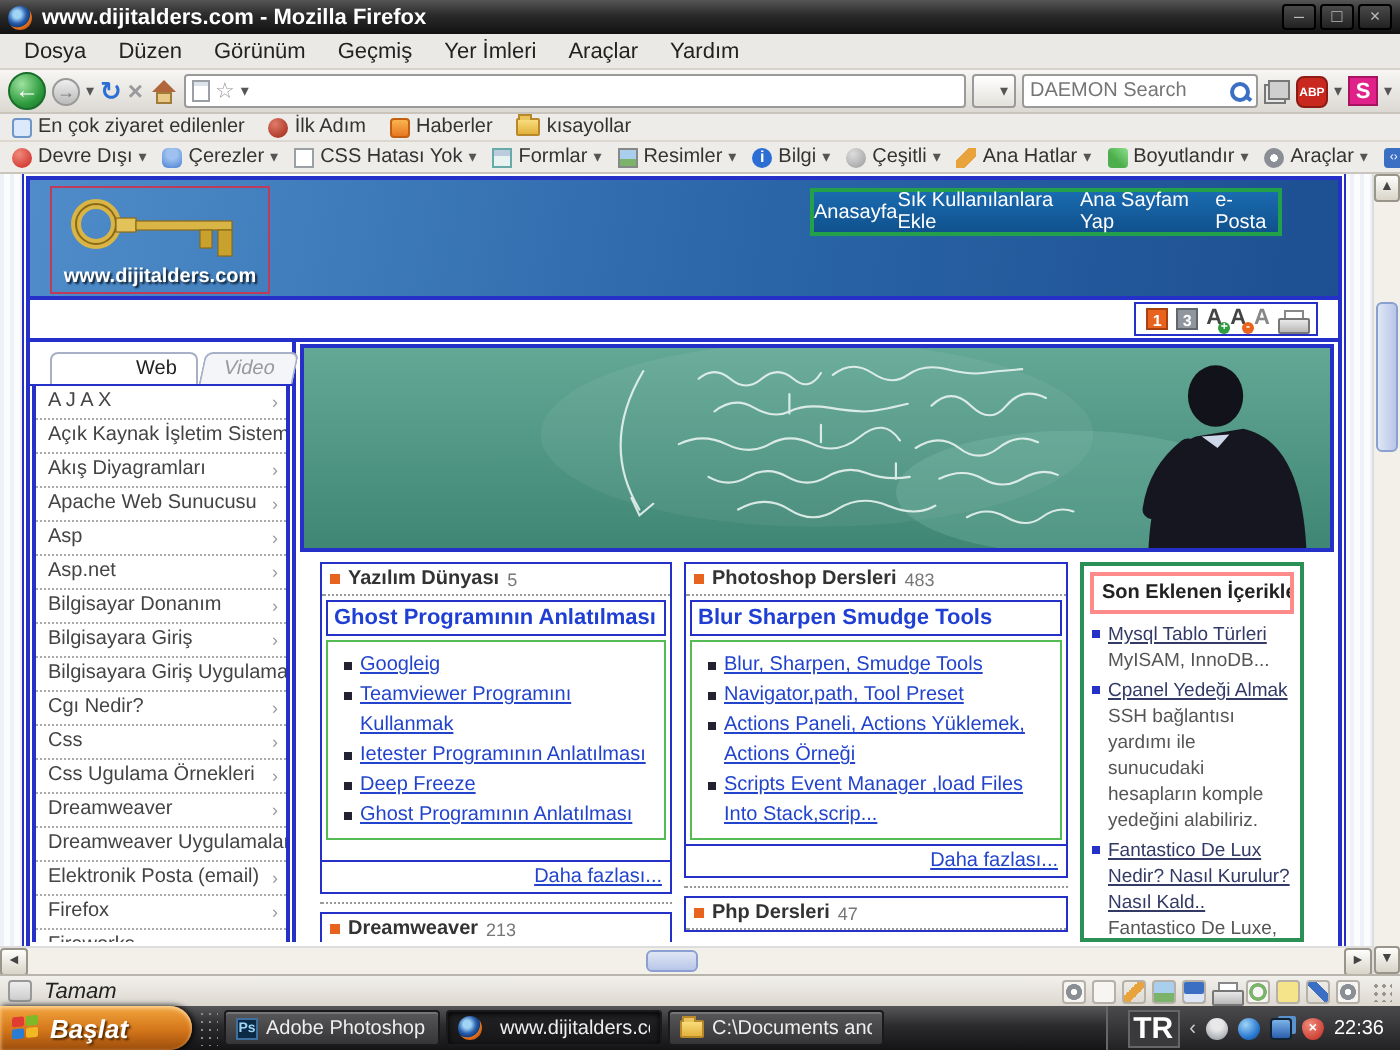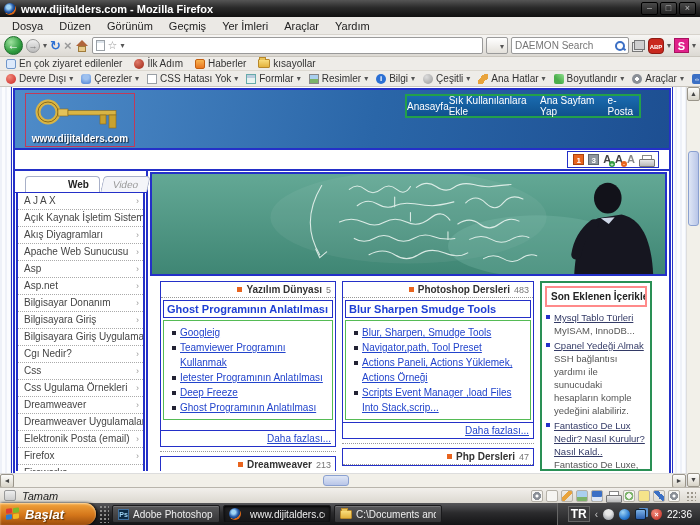--- a/index.html
+++ b/index.html
@@ -97,37 +97,37 @@
   .mark-minus{background:#e8641e;}
   .printer{width:14px;height:10px;position:relative;}
   .printer::before{content:"";position:absolute;left:3px;top:0;width:8px;height:4px;background:#fff;border:1px solid #888;}
   .printer::after{content:"";position:absolute;left:0;top:4px;width:14px;height:6px;background:linear-gradient(#e8e8e8,#b9b9b9);border:1px solid #777;border-radius:1px;}
 
   
   .main-row{display:flex;height:calc(100% - 83px);}
   .sidebar{width:133px;flex:0 0 auto;display:flex;flex-direction:column;border-right:2px solid #2430c8;}
   .tabs{height:22px;display:flex;align-items:flex-end;gap:2px;padding:3px 4px 0 10px;border-bottom:1px solid #2430c8;}
   .tab{font-size:10px;padding:2px 10px;border:1px solid #a8b0c8;border-bottom:none;border-radius:4px 4px 0 0;background:#fff;}
-  .tab.active{font-weight:bold;color:#222;padding-left:42px;}
+  .tab.active{font-weight:normal;color:#222;padding-left:42px;}
   .tab.inactive{color:#999;background:#f4f5f9;transform:skewX(-12deg);}
   .side-list{flex:1;overflow:hidden;border-left:2px solid #2430c8;border-right:2px solid #2430c8;margin:0 1px;background:#fff;}
   .side-item{height:17px;line-height:16px;padding:0 4px 0 6px;font-size:10px;color:#444;border-bottom:1px dotted #aaa;display:flex;justify-content:space-between;align-items:center;white-space:nowrap;overflow:hidden;}
   .side-item .arr{color:#999;font-size:9px;}
 
   .content{flex:1;min-width:0;display:flex;flex-direction:column;overflow:hidden;}
   .banner{height:104px;margin:1px 2px 2px 2px;border:2px solid #2430c8;position:relative;overflow:hidden;}
   .banner svg{width:100%;height:100%;display:block;}
 
   
   .cols{flex:1;display:flex;gap:6px;padding:3px 4px 0 12px;overflow:hidden;}
   .colA{width:176px;flex:0 0 auto;}
   .colB{width:192px;flex:0 0 auto;}
   .colC{width:112px;flex:0 0 auto;}
   .box{border:1px solid #2430c8;background:#fff;margin-bottom:2px;}
-  .box-head{height:16px;display:flex;align-items:center;gap:4px;padding:0 4px;border-bottom:1px dotted #999;font-size:10px;justify-content:flex-end;}
+  .box-head{height:16px;display:flex;align-items:center;gap:4px;padding:0 4px;border-bottom:1px dotted #999;font-size:10px;}
   .bullet{width:5px;height:5px;background:#e8641e;flex:0 0 auto;}
   .box-name{font-weight:bold;color:#333;}
   .box-count{font-size:9px;color:#777;}
   .box-title{border:1px solid #2430c8;margin:2px;padding:2px 3px;font-weight:bold;font-size:11px;color:#1f3fd4;white-space:nowrap;overflow:hidden;}
   .linklist{border:1px solid #55bb55;margin:2px;padding:4px 2px 4px 6px;}
   .linklist div{font-size:10px;line-height:15px;padding-left:10px;position:relative;}
   .linklist div::before{content:"";position:absolute;left:2px;top:6px;width:4px;height:4px;background:#223;}
   .linklist span{color:#2244cc;text-decoration:underline;}
   .box-more{border-top:1px solid #2430c8;margin-top:10px;padding:2px 4px;text-align:right;font-size:10px;}
   .box-more span{color:#2244cc;text-decoration:underline;}
@@ -175,21 +175,21 @@
   .flag i:nth-child(2){background:#7db928;}
   .flag i:nth-child(3){background:#2b7cd3;}
   .flag i:nth-child(4){background:#f2b824;}
   .start-label{color:#fff;font-weight:bold;font-style:italic;font-size:13px;text-shadow:1px 1px 1px #5a2d00;}
   .ql-sep{width:10px;height:18px;margin:0 3px;background:radial-gradient(circle,#8a8a8a 25%,transparent 28%);background-size:4px 4px;}
   .task-btn{height:18px;width:108px;margin-right:3px;background:linear-gradient(#58585a,#353537);border:1px solid #1a1a1c;border-radius:2px;display:flex;align-items:center;gap:4px;padding:0 5px;color:#eee;font-size:10px;box-shadow:inset 0 1px 0 rgba(255,255,255,.18);}
   .task-btn.active{background:linear-gradient(#232325,#161618);box-shadow:inset 0 1px 3px #000;}
   .task-btn .lbl{white-space:nowrap;overflow:hidden;flex:1;}
   .ps-ic{width:11px;height:11px;background:#0c2a45;border:1px solid #3f6f9e;color:#9fd4f5;font-size:7px;font-weight:bold;line-height:10px;text-align:center;flex:0 0 auto;}
   .tray{margin-left:auto;height:22px;display:flex;align-items:center;gap:5px;padding:0 8px 0 10px;background:linear-gradient(#4a4a4c,#222224);box-shadow:-1px 0 0 #666;}
-  .tray .lang{color:#fff;font-size:12px;font-weight:bold;background:#3a3a3c;border:1px solid #666;padding:0 2px;}
+  .tray .lang{color:#fff;font-size:15px;font-weight:bold;background:#3a3a3c;border:1px solid #666;padding:0 2px;}
   .tray .chev{color:#ccc;font-size:10px;}
   .tray-ic{width:11px;height:11px;border-radius:2px;flex:0 0 auto;}
   .ti-person{border-radius:50%;background:radial-gradient(circle at 50% 30%,#e8e8e8 30%,#8a8f96);}
   .ti-ball{border-radius:50%;background:radial-gradient(circle at 35% 30%,#9fd4f5,#2b7cd3 60%,#12407e);}
   .ti-net{background:linear-gradient(#7cb3e8,#2b5fae);border:1px solid #123;box-shadow:3px -2px 0 -1px #5a92cf;}
   .ti-shield{border-radius:50% 50% 50% 50%/40% 40% 60% 60%;background:radial-gradient(circle at 35% 30%,#f08a7a,#c0281e);color:#fff;font-size:7px;line-height:11px;text-align:center;font-weight:bold;}
   .tray .clock{color:#fff;font-size:10px;}
 </style>
 </head>
 <body>

